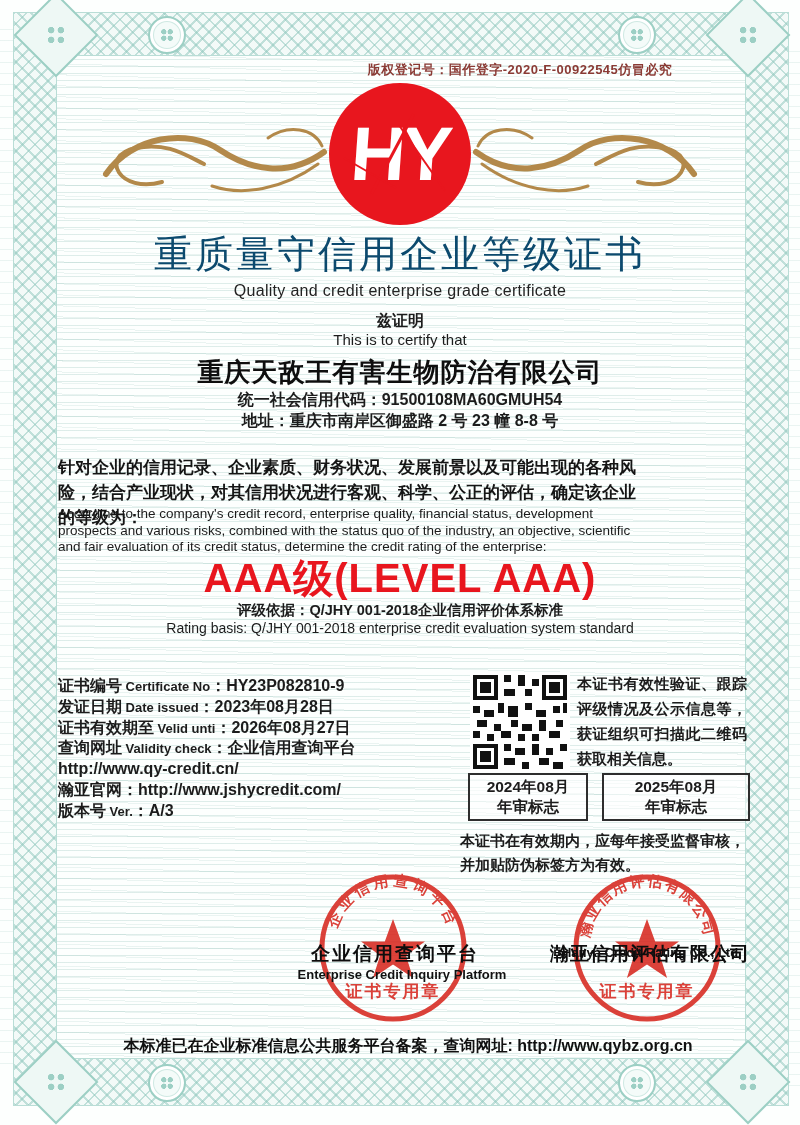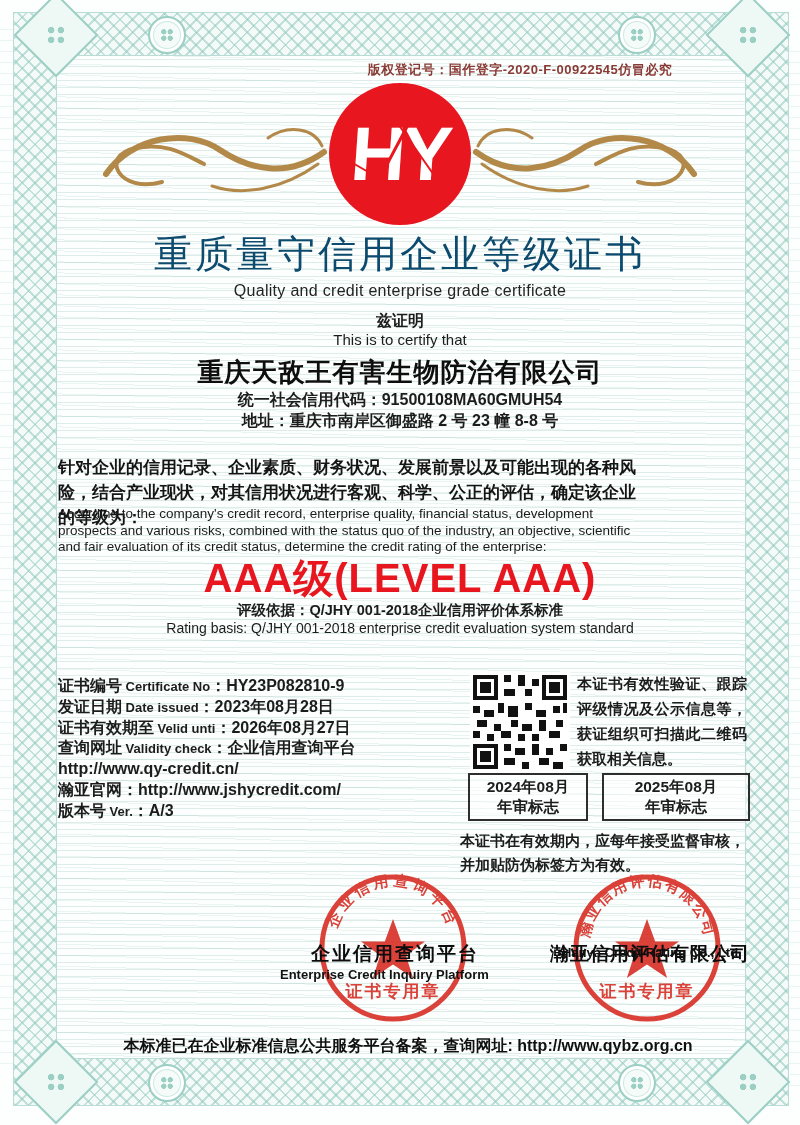--- a/index.html
+++ b/index.html
@@ -95,21 +95,21 @@
   .badge.b2{left:602px;top:773px;width:144px;height:44px;}
   .annual-note{left:460px;top:829px;width:287px;font-size:15px;font-weight:600;line-height:24px;}
   .annual-note .l2{text-align:left;}
 
   .seal{width:158px;height:158px;}
   .seal.s1{left:314px;top:869px;}
   .seal.s2{left:568px;top:869px;}
   .issuer-cn{font-size:19px;font-weight:700;letter-spacing:2px;color:#0d0d0d;}
   .issuer-en{font-size:13px;font-weight:600;color:#111;}
   .i1cn{left:290px;top:941px;width:210px;text-align:center;}
-  .i1en{left:280px;top:967px;width:230px;}
+  .i1en{left:287px;top:967px;width:230px;text-align:center;}
   .i2cn{left:545px;top:941px;width:210px;text-align:center;letter-spacing:1px;}
   .i2en{left:540px;top:945px;width:220px;text-align:center;}
 
   .footer-bar{top:1036px;font-size:16px;font-weight:700;color:#101010;padding-left:8px;}
 </style>
 </head>
 <body>
 
 <div class="cert">
 

